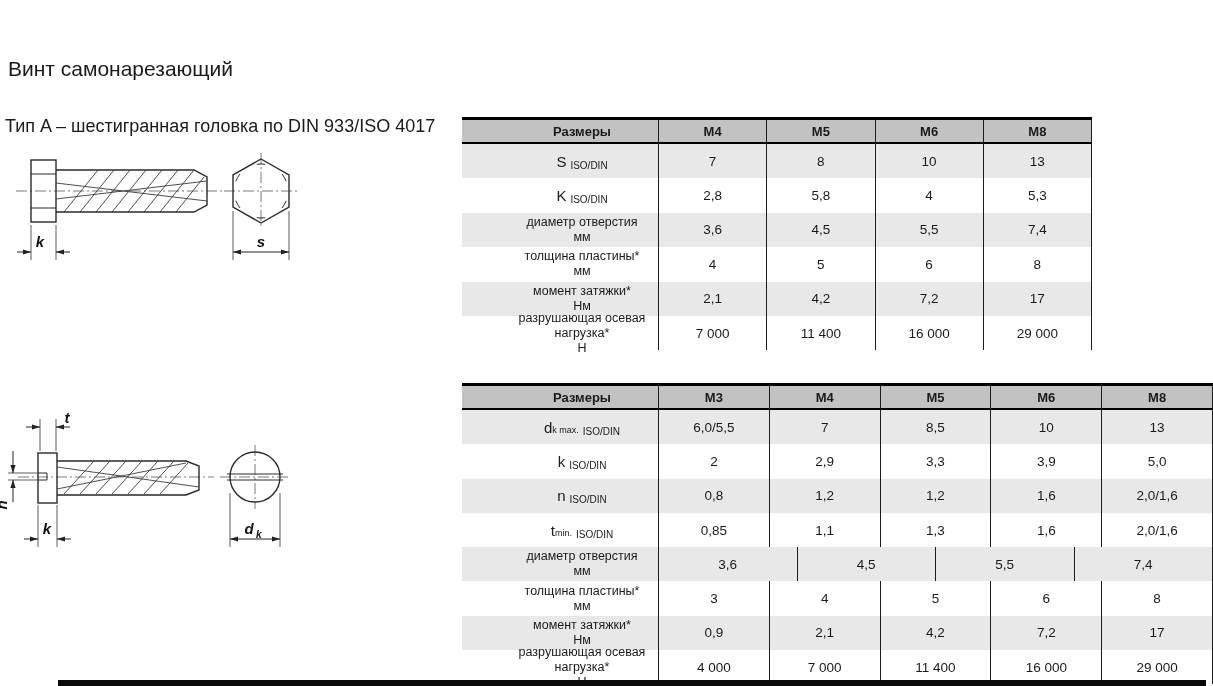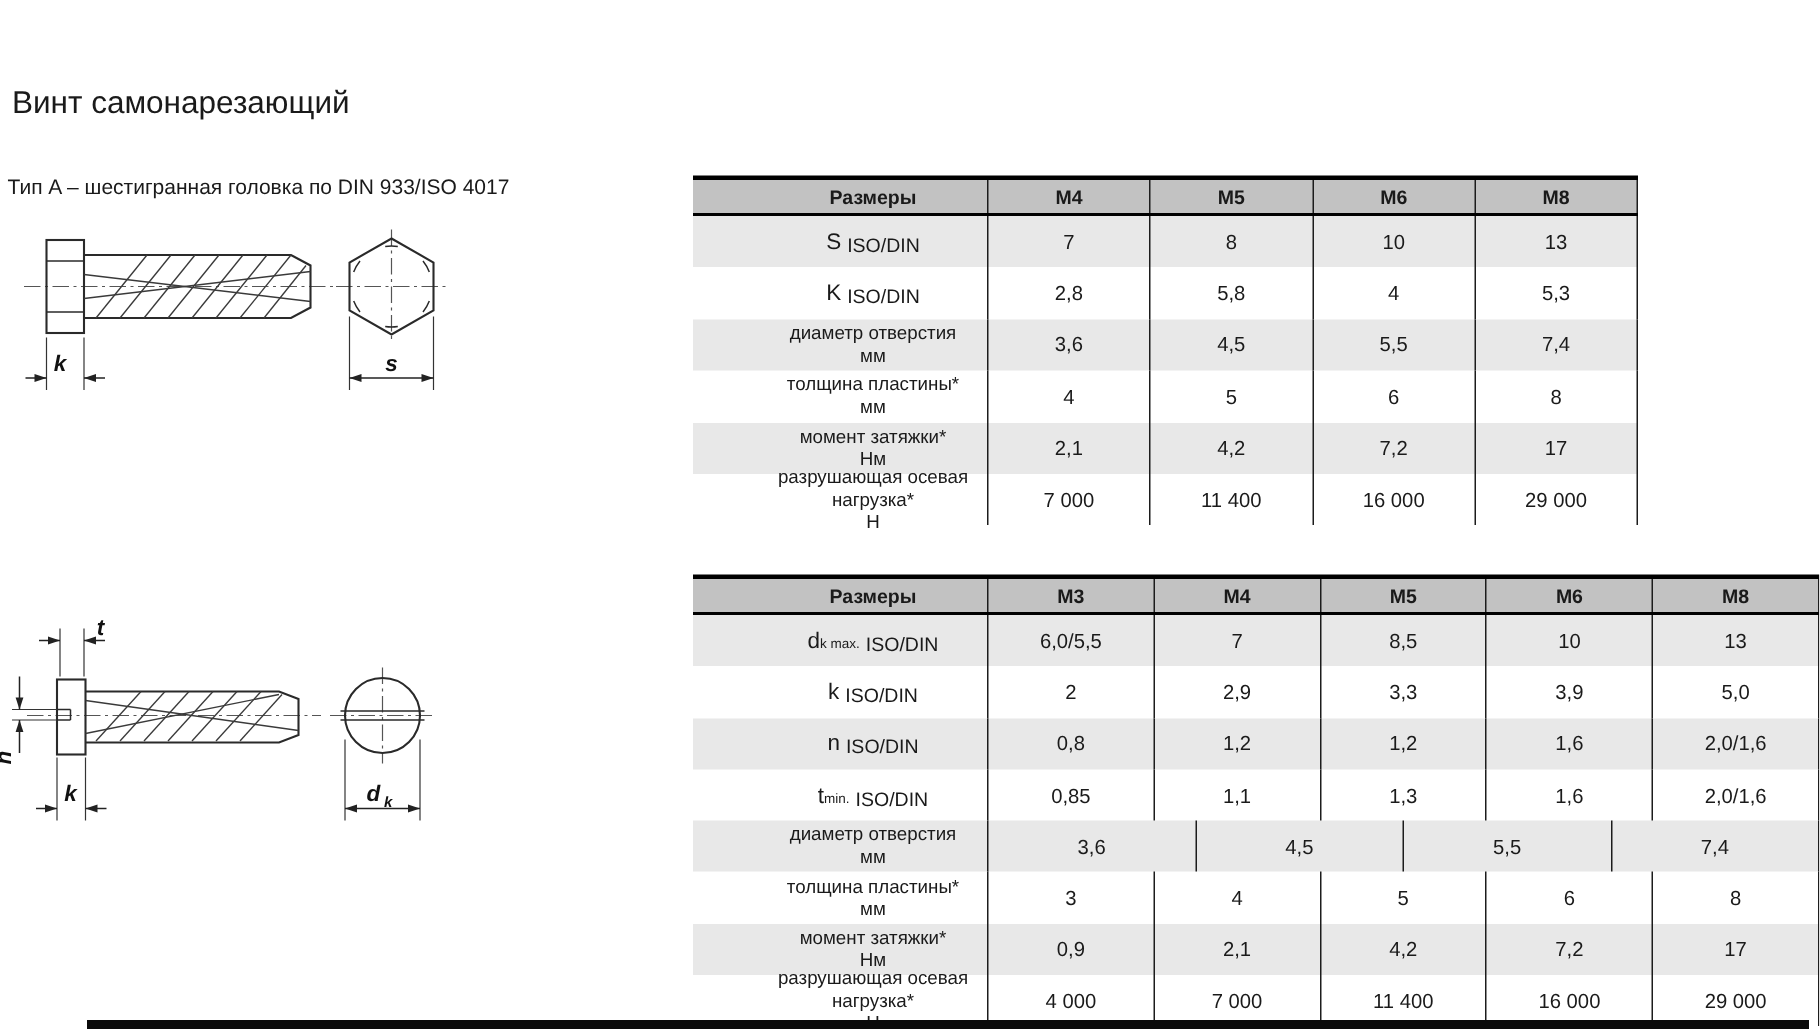--- a/index.html
+++ b/index.html
@@ -2,21 +2,21 @@
 <html lang="ru"><head>
 <meta charset="utf-8">
 <style>
   html,body { margin:0; padding:0; background:#fff; }
   .page {
     position:relative; width:1213px; height:686px; background:#ffffff;
     font-family:"Liberation Sans", sans-serif; color:#1a1a1a; overflow:hidden;
   }
   .title    { position:absolute; left:8px;  top:4px;  font-size:26px; font-weight:bold; letter-spacing:.5px; }
   .subtitle { position:absolute; left:8px;  top:57px; font-size:21px; }
-  .sec-head { position:absolute; font-size:14px; white-space:nowrap; }
+  .sec-head { position:absolute; font-size:18px; white-space:nowrap; }
   .sec-a    { left:5px; top:116px; }
   .sec-b    { left:5px; top:384px; }
 
   .draw { position:absolute; }
   .draw-a { left:8px; top:152px; }
   .draw-b { left:0px; top:405px; }
   .ol  { stroke:#2a2a2a; stroke-width:1.4; fill:none; }
   .ol2 { stroke:#2a2a2a; stroke-width:1;   fill:none; }
   .thr { stroke:#3a3a3a; stroke-width:.9;  fill:none; }
   .cl  { stroke:#555;    stroke-width:.8;  fill:none; stroke-dasharray:11 3 2 3; }
@@ -38,21 +38,21 @@
   .alt  { background:#e8e8e8; }
   .c    { box-sizing:border-box; }
   .c0   { width:196px;padding-left:44px; }
   .cd   { flex:1; border-left:1px solid #1c1c1c; display:flex; align-items:center;
           justify-content:center; font-size:13.5px; white-space:nowrap; }
   .cd:last-child { border-right:1px solid #1c1c1c; }
   .trow .c0 { display:flex; flex-direction:column; align-items:center; justify-content:center; }
   .lblrow { display:flex; align-items:baseline; }
   .sym  { font-size:15px; }
   .ssub { font-size:9px; }
-  .std  { font-size:13px; margin-left:4px; position:relative; top:2px; }
+  .std  { font-size:10px; margin-left:4px; position:relative; top:2px; }
   .l1, .l2 { font-size:12.5px; line-height:15px; text-align:center; }
 
   .footnote { position:absolute; left:5px; top:641px; font-size:13px; line-height:17.5px; color:#111; }
   .bottom-bar { position:absolute; left:58px; top:680px; width:1148px; height:6px; background:#0a0a0a; }
 </style>
 </head>
 <body>
 
 <div class="page">
 

